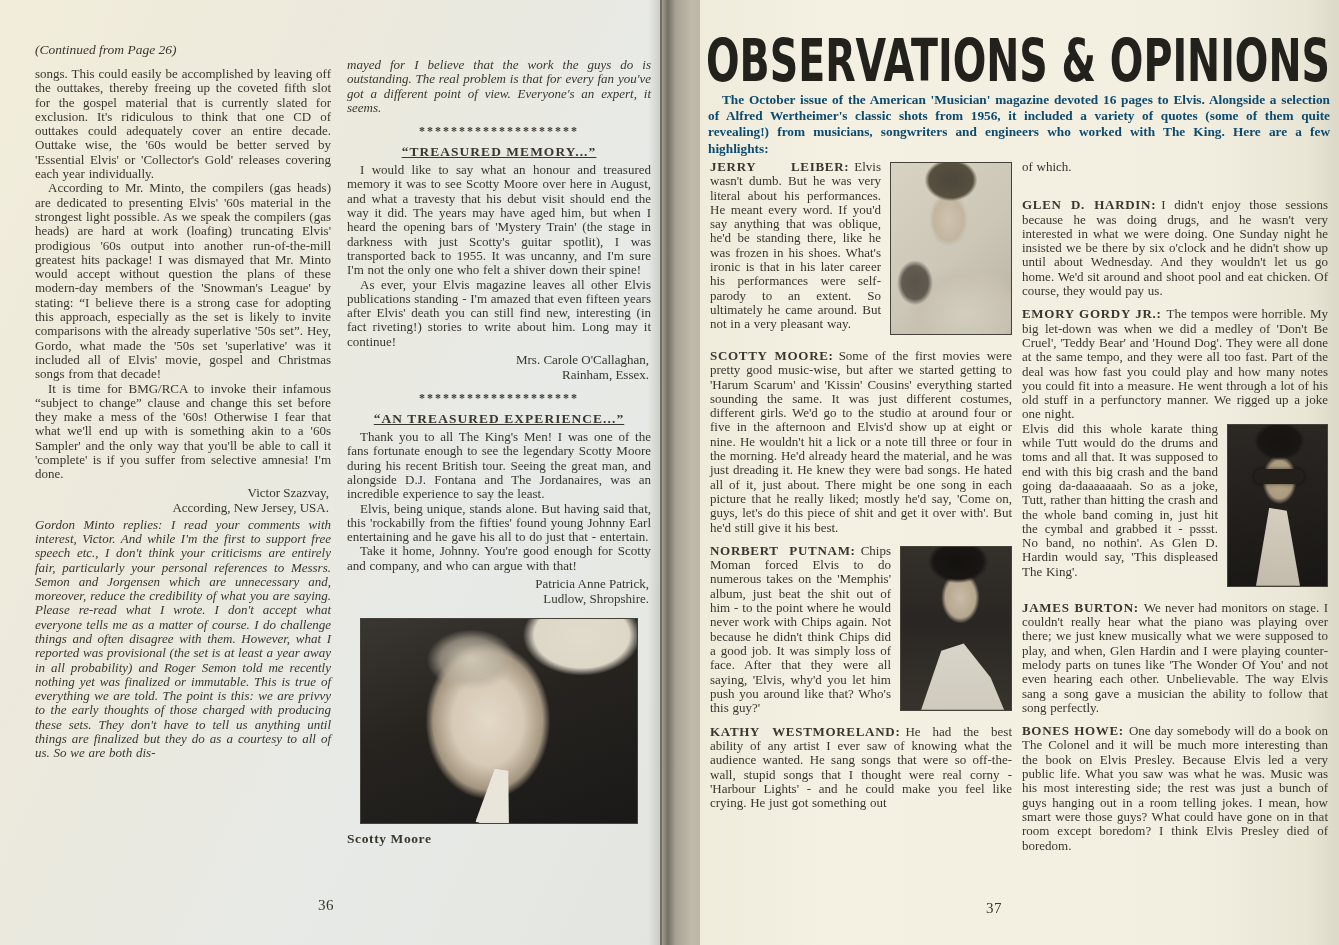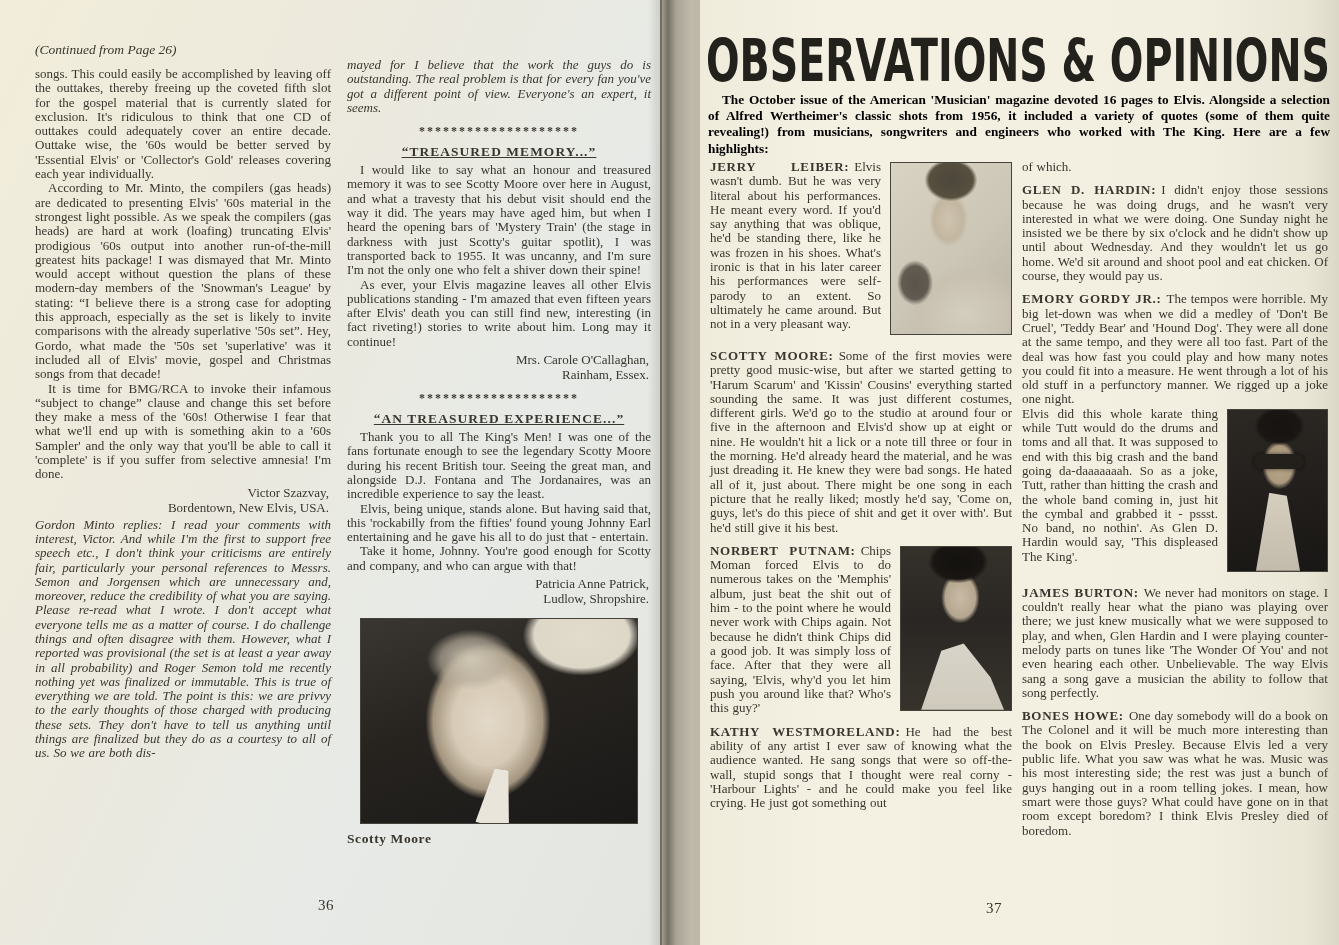--- a/index.html
+++ b/index.html
@@ -34,21 +34,21 @@
 
   .lcol1{position:absolute;left:35px;top:42px;width:296px;}
   .lcol2{position:absolute;left:347px;top:58px;width:304px;}
   .pagenum{position:absolute;font-size:15px;letter-spacing:0.5px;}
   .pn36{left:318px;top:897px;}
   .pn37{left:986px;top:900px;}
 
   
   .headline-wrap{position:absolute;left:706px;top:33px;width:628px;height:58px;}
   .headline-text{font-family:"DejaVu Sans","Liberation Sans",sans-serif;font-weight:bold;fill:#23211c;}
-  .intro{position:absolute;left:708px;top:92px;width:622px;font-size:13.3px;line-height:16.2px;font-weight:bold;text-align:justify;text-indent:14px;word-spacing:0.5px;color:#000000;}
+  .intro{position:absolute;left:708px;top:92px;width:622px;font-size:13.3px;line-height:16.2px;font-weight:bold;text-align:justify;text-indent:14px;word-spacing:0.5px;color:#0c4a6e;}
   .rcol1{position:absolute;left:710px;top:160px;width:302px;}
   .rcol2{position:absolute;left:1022px;top:160px;width:306px;}
   .qsec{margin-bottom:9px;}
   .speaker{font-weight:bold;letter-spacing:0.7px;margin-right:5px;}
   .clear{clear:both;}
   .cf::after{content:"";display:block;clear:both;}
   .fr{float:right;margin:2px 0 5px 9px;}
 
   
   .photo{border:1px solid #45423a;box-sizing:border-box;position:relative;overflow:hidden;}
@@ -111,21 +111,21 @@
 
   <div class="page-left">
 
     <div class="lcol1">
       <div class="continued">(Continued from Page 26)</div>
       <p class="body-text">songs. This could easily be accomplished by leaving off the outtakes, thereby freeing up the coveted fifth slot for the gospel material that is currently slated for exclusion. It's ridiculous to think that one CD of outtakes could adequately cover an entire decade. Outtake wise, the '60s would be better served by 'Essential Elvis' or 'Collector's Gold' releases covering each year individually.</p>
       <p class="body-text ind">According to Mr. Minto, the compilers (gas heads) are dedicated to presenting Elvis' '60s material in the strongest light possible. As we speak the compilers (gas heads) are hard at work (loafing) truncating Elvis' prodigious '60s output into another run-of-the-mill greatest hits package! I was dismayed that Mr. Minto would accept without question the plans of these modern-day members of the 'Snowman's League' by stating: “I believe there is a strong case for adopting this approach, especially as the set is likely to invite comparisons with the already superlative '50s set”. Hey, Gordo, what made the '50s set 'superlative' was it included all of Elvis' movie, gospel and Christmas songs from that decade!</p>
       <p class="body-text ind">It is time for BMG/RCA to invoke their infamous “subject to change” clause and change this set before they make a mess of the '60s! Otherwise I fear that what we'll end up with is something akin to a '60s Sampler' and the only way that you'll be able to call it 'complete' is if you suffer from selective amnesia! I'm done.</p>
       <div class="sig">
         <div>Victor Szazvay,</div>
-        <div>Bordentown, New Elvis, USA.</div>
+        <div>According, New Jersey, USA.</div>
       </div>
       <p class="body-text italic">Gordon Minto replies: I read your comments with interest, Victor. And while I'm the first to support free speech etc., I don't think your criticisms are entirely fair, particularly your personal references to Messrs. Semon and Jorgensen which are unnecessary and, moreover, reduce the credibility of what you are saying. Please re-read what I wrote. I don't accept what everyone tells me as a matter of course. I do challenge things and often disagree with them. However, what I reported was provisional (the set is at least a year away in all probability) and Roger Semon told me recently nothing yet was finalized or immutable. This is true of everything we are told. The point is this: we are privvy to the early thoughts of those charged with producing these sets. They don't have to tell us anything until things are finalized but they do as a courtesy to all of us. So we are both dis-</p>
     </div>
 
     <div class="lcol2">
       <p class="body-text italic">mayed for I believe that the work the guys do is outstanding. The real problem is that for every fan you've got a different point of view. Everyone's an expert, it seems.</p>
       <div class="divider">********************</div>
       <div class="sec-head">“TREASURED MEMORY...”</div>
       <p class="body-text ind">I would like to say what an honour and treasured memory it was to see Scotty Moore over here in August, and what a travesty that his debut visit should end the way it did. The years may have aged him, but when I heard the opening bars of 'Mystery Train' (the stage in darkness with just Scotty's guitar spotlit), I was transported back to 1955. It was uncanny, and I'm sure I'm not the only one who felt a shiver down their spine!</p>
       <p class="body-text ind">As ever, your Elvis magazine leaves all other Elvis publications standing - I'm amazed that even fifteen years after Elvis' death you can still find new, interesting (in fact riveting!) stories to write about him. Long may it continue!</p>
@@ -174,21 +174,21 @@
       <div class="photo photo-elvis-memphis fr"></div>
       <p class="body-text"><b class="speaker">NORBERT PUTNAM:</b><span>Chips Moman forced Elvis to do numerous takes on the 'Memphis' album, just beat the shit out of him - to the point where he would never work with Chips again. Not because he didn't think Chips did a good job. It was simply loss of face. After that they were all saying, 'Elvis, why'd you let him push you around like that? Who's this guy?'</span></p>
     </div>
     <div class="qsec clear">
       <p class="body-text"><b class="speaker">KATHY WESTMORELAND:</b><span>He had the best ability of any artist I ever saw of knowing what the audience wanted. He sang songs that were so off-the-wall, stupid songs that I thought were real corny - 'Harbour Lights' - and he could make you feel like crying. He just got something out</span></p>
     </div>
   </div>
 
   <div class="rcol2">
     <p class="body-text">of which.</p>
-    <div class="qsec" style="margin-top:9px;">
+    <div class="qsec" style="margin-top:24px;">
       <p class="body-text"><b class="speaker">GLEN D. HARDIN:</b><span>I didn't enjoy those sessions because he was doing drugs, and he wasn't very interested in what we were doing. One Sunday night he insisted we be there by six o'clock and he didn't show up until about Wednesday. And they wouldn't let us go home. We'd sit around and shoot pool and eat chicken. Of course, they would pay us.</span></p>
     </div>
     <div class="qsec cf">
       <p class="body-text"><b class="speaker">EMORY GORDY JR.:</b><span>The tempos were horrible. My big let-down was when we did a medley of 'Don't Be Cruel', 'Teddy Bear' and 'Hound Dog'. They were all done at the same tempo, and they were all too fast. Part of the deal was how fast you could play and how many notes you could fit into a measure. He went through a lot of his old stuff in a perfunctory manner. We rigged up a joke one night.</span></p>
       <div class="photo photo-elvis-shades fr"></div>
       <p class="body-text">Elvis did this whole karate thing while Tutt would do the drums and toms and all that. It was supposed to end with this big crash and the band going da-daaaaaaah. So as a joke, Tutt, rather than hitting the crash and the whole band coming in, just hit the cymbal and grabbed it - pssst. No band, no nothin'. As Glen D. Hardin would say, 'This displeased The King'.</p>
     </div>
     <div class="qsec clear">
       <p class="body-text"><b class="speaker">JAMES BURTON:</b><span>We never had monitors on stage. I couldn't really hear what the piano was playing over there; we just knew musically what we were supposed to play, and when, Glen Hardin and I were playing counter-melody parts on tunes like 'The Wonder Of You' and not even hearing each other. Unbelievable. The way Elvis sang a song gave a musician the ability to follow that song perfectly.</span></p>
     </div>

